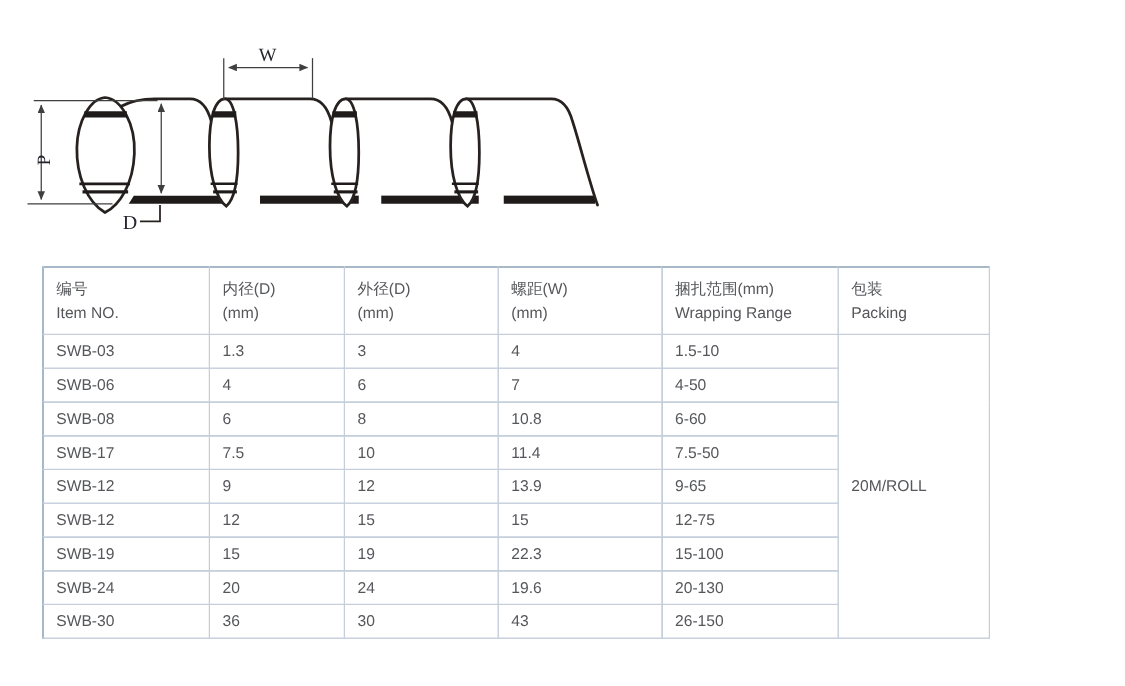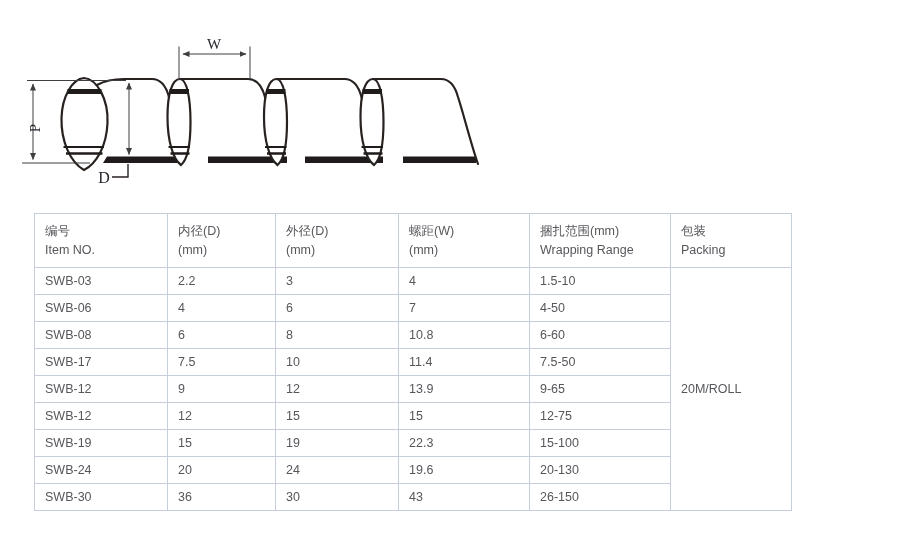--- a/index.html
+++ b/index.html
@@ -125,21 +125,21 @@
         </th>
         <th>
           <span class="zh">包装</span>
           <span class="en">Packing</span>
         </th>
       </tr>
     </thead>
     <tbody>
       <tr>
         <td>SWB-03</td>
-        <td>2.2</td>
+        <td>1.3</td>
         <td>3</td>
         <td>4</td>
         <td>1.5-10</td>
         <td class="pack" rowspan="9">20M/ROLL</td>
       </tr>
       <tr>
         <td>SWB-06</td>
         <td>4</td>
         <td>6</td>
         <td>7</td>

